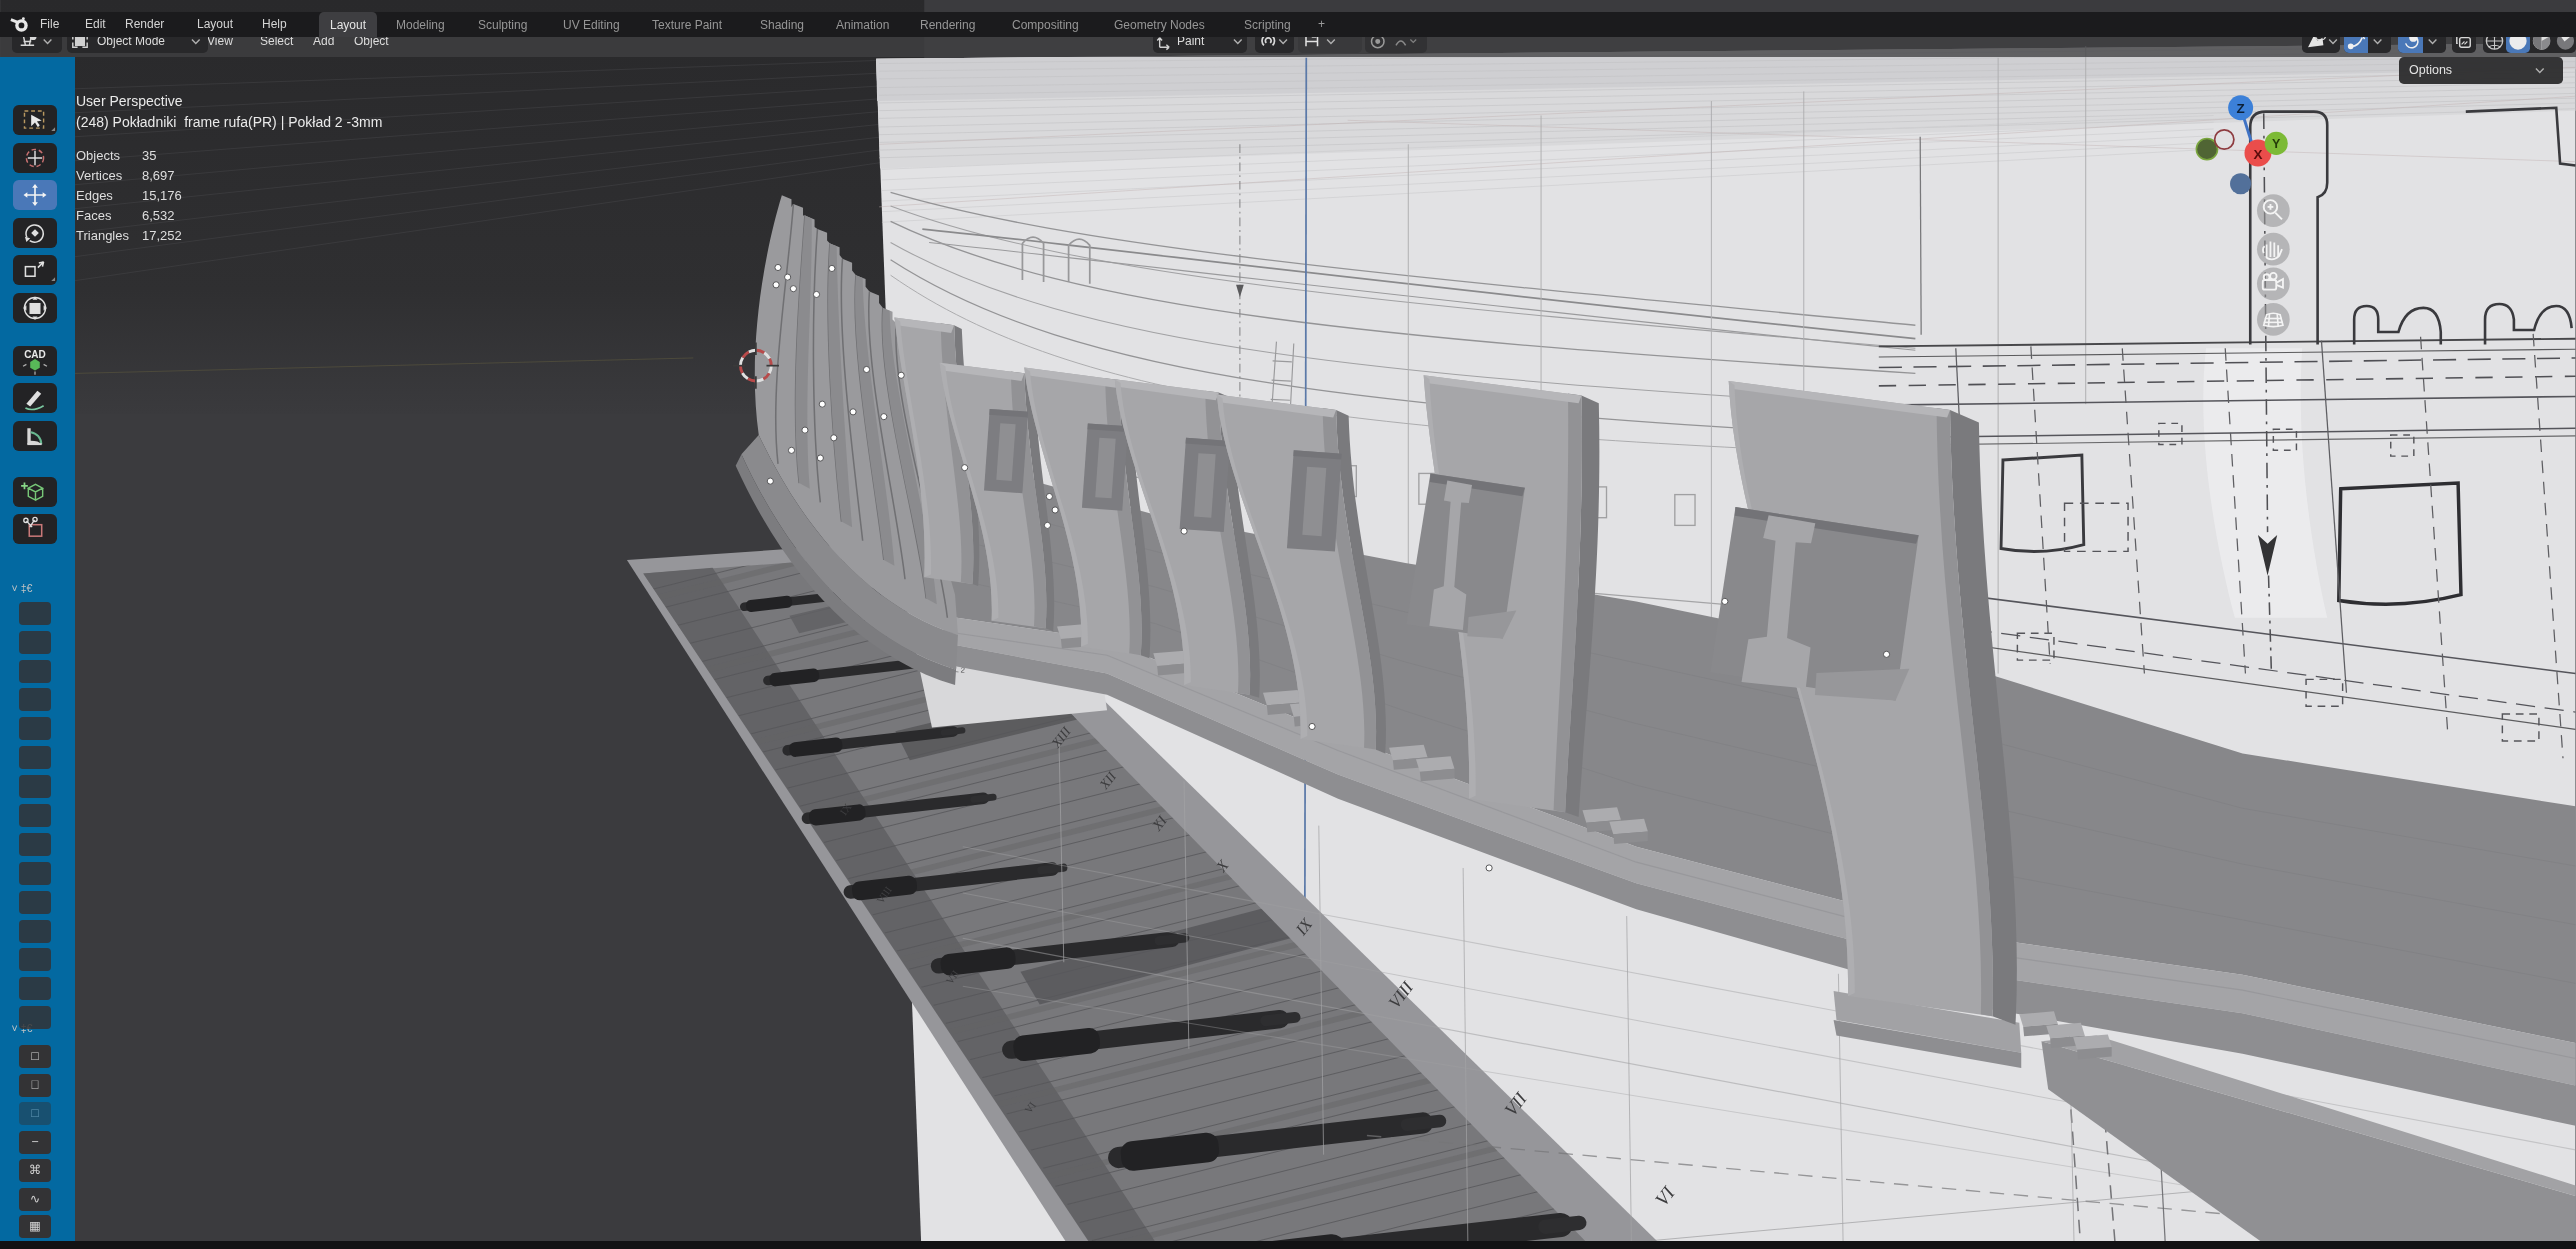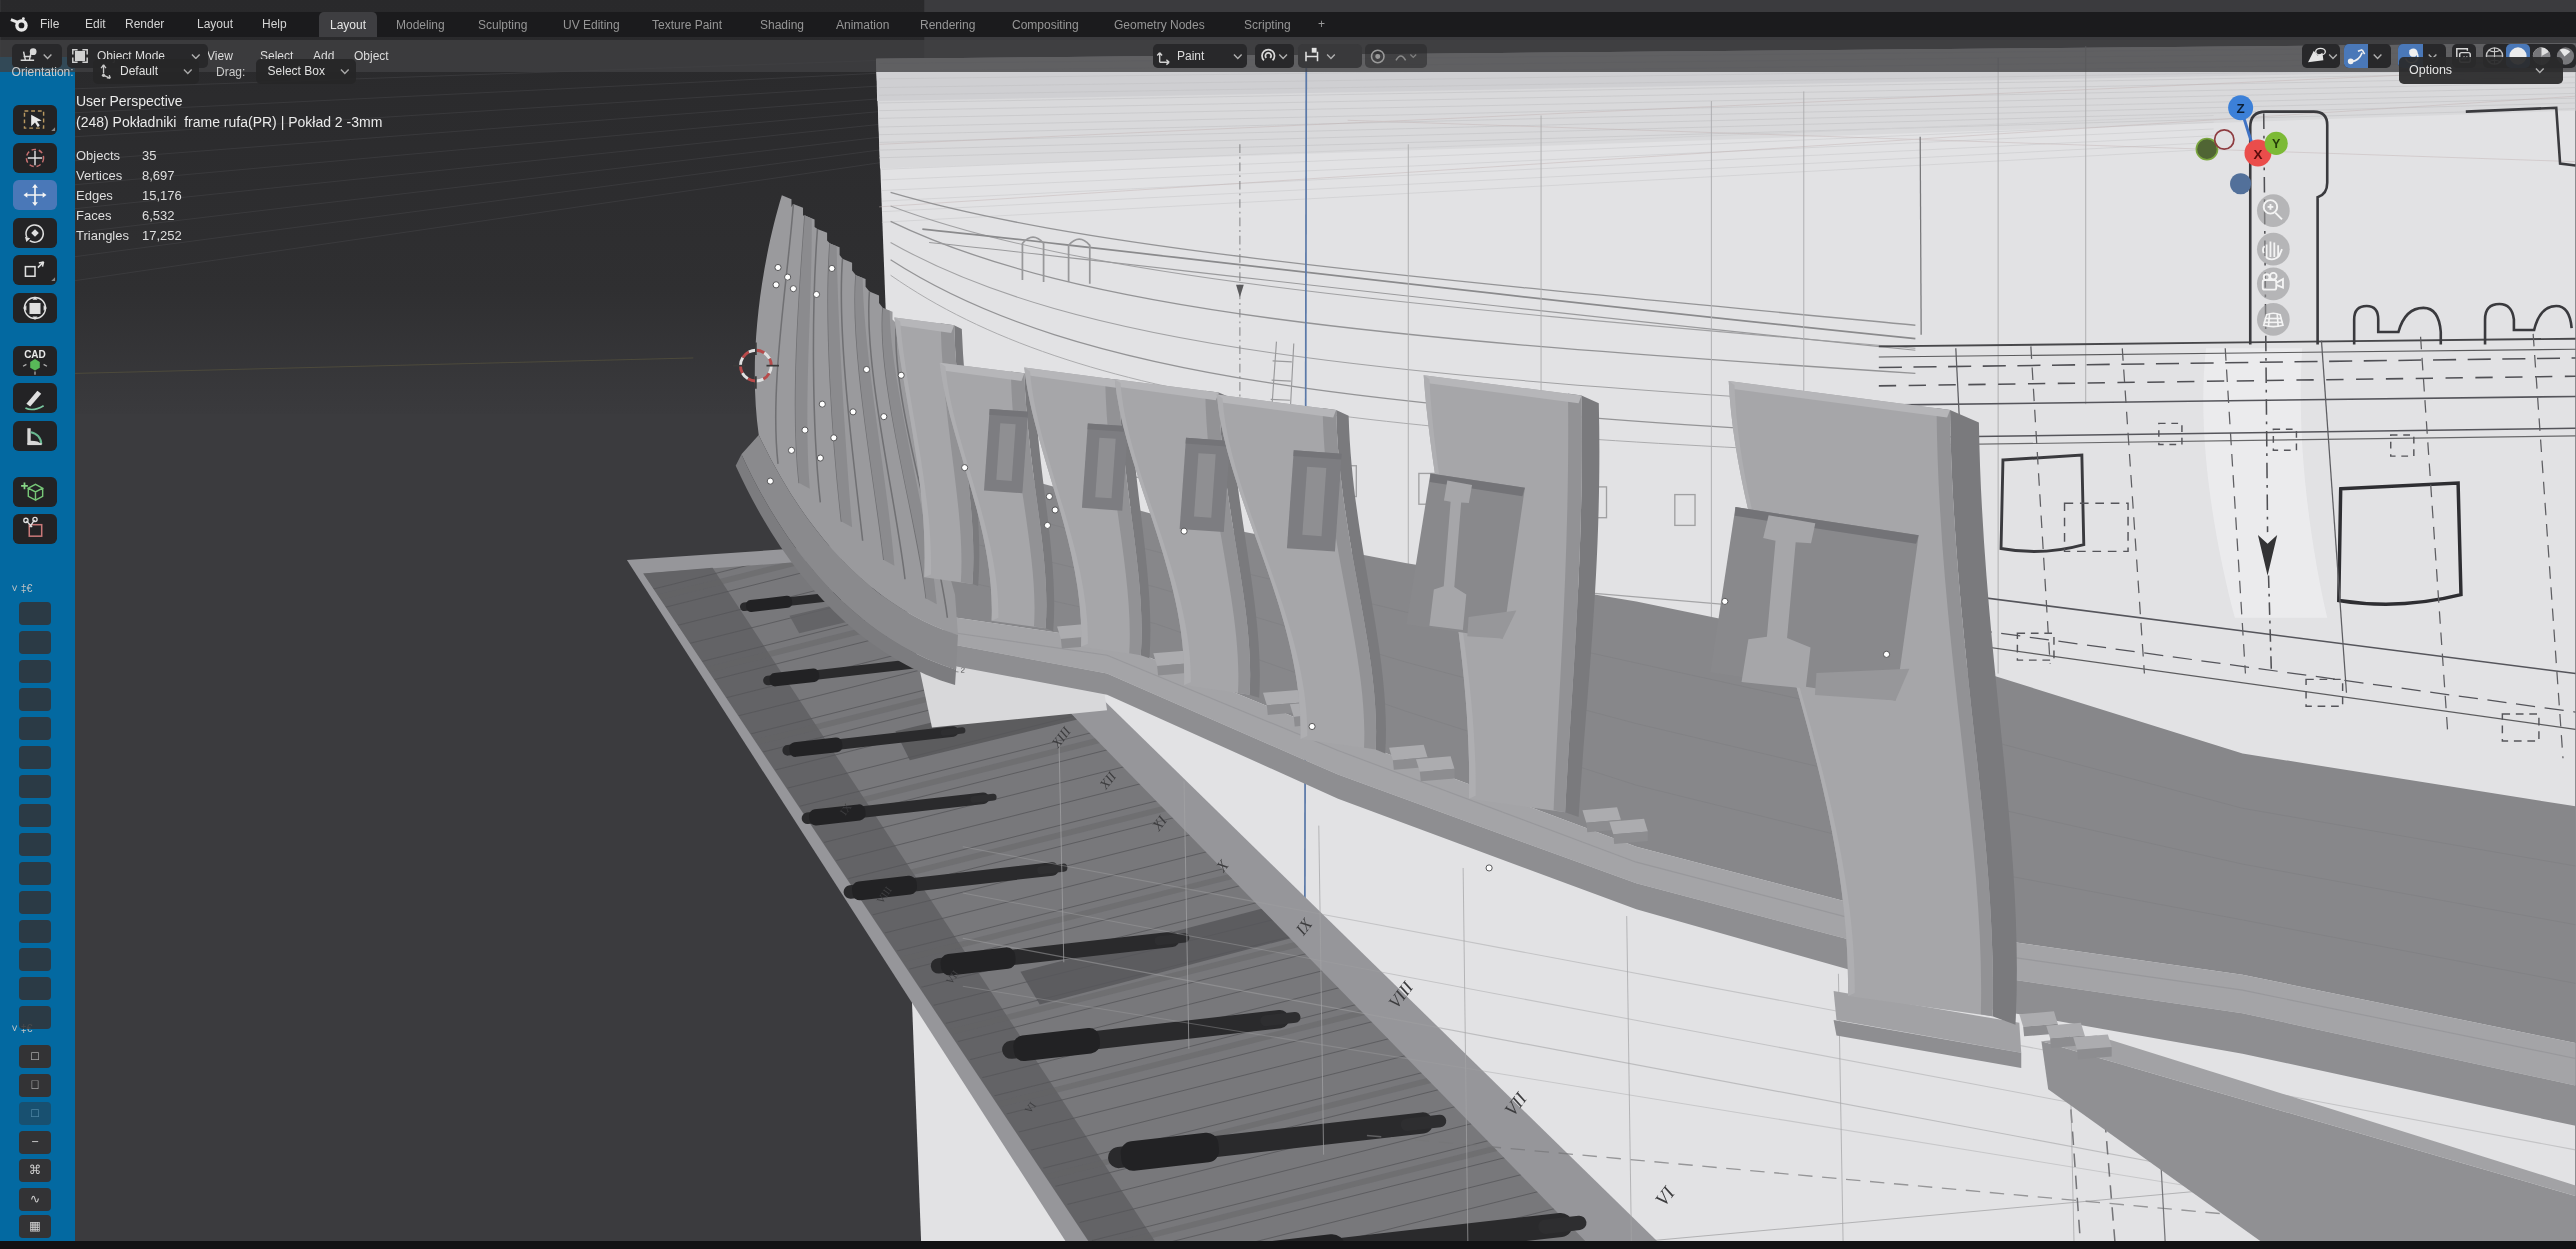--- a/index.html
+++ b/index.html
@@ -3,21 +3,21 @@
 <style>
 * { margin:0; padding:0; box-sizing:border-box; }
 html,body { width:2576px; height:1249px; overflow:hidden; background:#3a3a3d;
   font-family:"Liberation Sans", sans-serif; }
 #stage { position:relative; width:2576px; height:1249px; }
 #scene { position:absolute; left:0; top:0; }
 #topbar { position:absolute; left:0; top:12px; width:2576px; height:25px; background:#1b1b1d; z-index:30; }
 #topbar .menu { position:absolute; top:0; height:25px; line-height:25px; color:#d4d4d4; font-size:12px; }
 .tab { position:absolute; top:0px; height:25px; line-height:26px; color:#969696; font-size:12px; }
 .tab.active { background:#3e3e41; color:#e4e4e4; border-radius:4.8px 4.8px 0 0; padding:0 10.6px; margin-left:-10.6px; }
-#vheader { position:absolute; left:0; top:40px; width:2576px; height:32px; background:rgba(64,64,66,0.78); z-index:20;padding-left:7px; }
+#vheader { position:absolute; left:0; top:25px; width:2576px; height:32px; background:rgba(64,64,66,0.78); z-index:20;padding-left:7px; }
 #vheader .mtxt { position:absolute; top:0; height:32px; line-height:32px; color:#dcdcdc; font-size:12px; }
 .hbtn { position:absolute; top:3.9px; height:24px; background:#28282a; border-radius:4.8px; color:#dcdcdc;
         font-size:12px; line-height:24px; z-index:21; }
 #tsrow { position:absolute; left:0; top:58px; width:1155px; height:28px; z-index:20; }
 #tsrow .lbl { position:absolute; top:0; height:28px; line-height:28px; color:#cacaca; font-size:12px; }
 .pill { position:absolute; top:1px; height:25px; background:rgba(38,38,40,0.96); border-radius:4.8px;
         color:#e0e0e0; font-size:12px; line-height:25px; }
 #toolbar { position:absolute; left:0; top:57px; width:75px; height:1193px; background:#0369a1; z-index:15; }
 .tool { position:absolute; left:12.5px; width:44px; height:30px; background:#232325; border-radius:5.8px; }
 .tool.active { background:#4a78b8; }
@@ -640,43 +640,20 @@
         <circle cx="36.5" cy="12.5" r="9" fill="#ececec"></circle>
         <circle cx="61" cy="12.5" r="9" fill="#e0e0e0"></circle>
         <path d="M61,3.5 a9,9 0 0 0 0,18 Z" fill="#77777a"></path>
         <path d="M61,12.5 L69,8 a9,9 0 0 1 -8,13.5 Z" fill="#8a8a8d"></path>
         <circle cx="86" cy="12.5" r="9" fill="#78787b"></circle>
         <path d="M80,6 a9,9 0 0 1 11,2 l-6,5 Z" fill="#e8e8e8"></path>
       </svg>
     </div>
   </div>
 
-  <div id="tsrow">
-    <div class="lbl" style="left:11.6px">Orientation:</div>
-    <div class="pill" style="left:93px; width:106px;">
-      <svg width="23" height="25" style="position:absolute" viewBox="0 0 24 26">
-          <g stroke="#c8c8c8" stroke-width="1.4" fill="none">
-        <path d="M11,6 L11,15 M11,17 L18,20"></path>
-            <circle cx="11" cy="17" r="1.7" fill="#c8c8c8" stroke="none"></circle>
-        <path d="M11,6 l-2.5,3.5 M11,6 l2.5,3.5 M18,20 l-3.5,-0.5 M18,20 l-1,-3.2"></path>
-          </g>
-        </svg>
-      <span style="position:absolute;left:27px">Default</span>
-      <svg width="11.6" height="25" style="position:absolute;left:89px" viewBox="0 0 12 26">
-          <path d="M2,11 l4,4 l4,-4" stroke="#a8a8a8" stroke-width="1.5" fill="none"></path>
-        </svg>
-    </div>
-    <div class="lbl" style="left:216px">Drag:</div>
-    <div class="pill" style="left:256px; width:100px;">
-      <span style="position:absolute;left:11.6px">Select Box</span>
-      <svg width="11.6" height="25" style="position:absolute;left:83px" viewBox="0 0 12 26">
-          <path d="M2,11 l4,4 l4,-4" stroke="#a8a8a8" stroke-width="1.5" fill="none"></path>
-        </svg>
-    </div>
-  </div>
 
   <div id="options"><span style="margin-left:10px">Options</span>
     <svg width="11.6" height="27" style="position:absolute;left:135px;top:0" viewBox="0 0 12 28">
         <path d="M2,12 l4,4 l4,-4" stroke="#b0b0b0" stroke-width="1.5" fill="none"></path>
       </svg>
   </div>
 
   <div id="toolbar">
     <div class="tool" style="top:48px">
       <svg width="44" height="30" viewBox="0 0 46 31">

